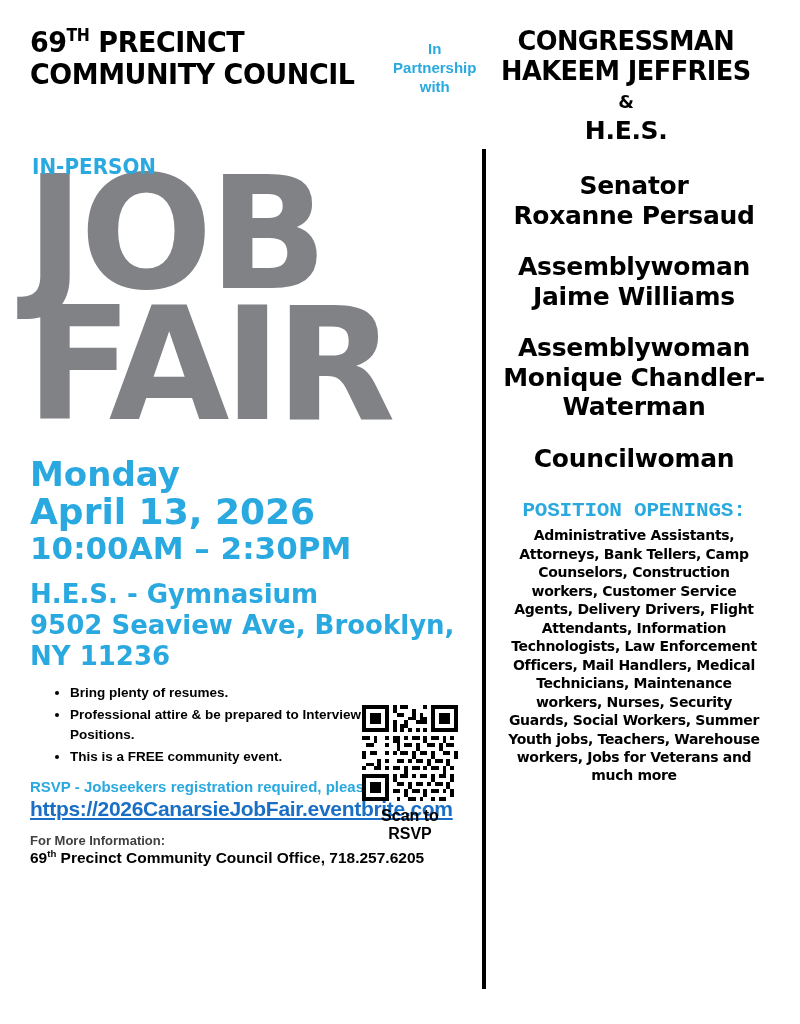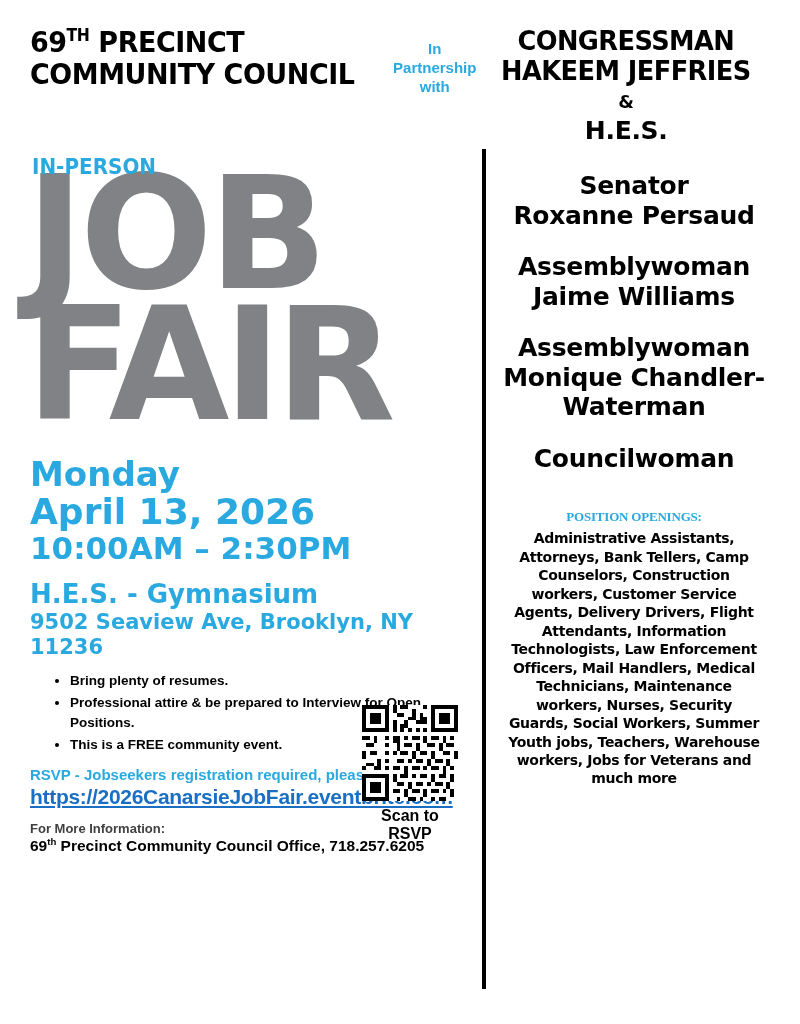--- a/index.html
+++ b/index.html
@@ -132,21 +132,21 @@
   .date-block .d2 { font-size: 36px; line-height: 1.05; }
   .date-block .d3 { font-size: 31px; line-height: 1.12; }
 
   .venue {
     margin-top: 14px;
     color: #29a9e0;
     font-family: "DejaVu Sans", sans-serif;
     font-weight: bold;
   }
   .venue .v1 { font-size: 26px; line-height: 1.1; }
-  .venue .v2 { font-size: 21px; line-height: 1.2; margin-top: 2px;}
+  .venue .v2 { font-size: 26px; line-height: 1.2; margin-top: 2px;}
 
   .bullets {
     margin: 10px 0 0 0;
     padding-left: 40px;
     font-size: 13.5px;
     font-weight: bold;
     line-height: 1.55;
   }
   .bullets li { margin-bottom: 1px; }
 
@@ -217,24 +217,24 @@
   .official {
     font-family: "DejaVu Sans", sans-serif;
     font-weight: bold;
     font-size: 25px;
     line-height: 1.18;
     margin-top: 22px;
     letter-spacing: -0.3px;
   }
   .positions-title {
     color: #29a9e0;
-    font-family: Liberation Serif, serif;
-    font-weight: bold;
-    font-size: 13px;
-    margin-top: 36px;
+    font-family: Liberation Mono, monospace;
+    font-weight: bold;
+    font-size: 21px;
+    margin-top: 26px;
     letter-spacing: -0.2px;
   }
   .positions-body {
     font-family: "DejaVu Sans", sans-serif;
     font-weight: bold;
     font-size: 14px;
     line-height: 1.32;
     margin-top: 4px;
     letter-spacing: -0.3px;
     padding: 0 6px;

